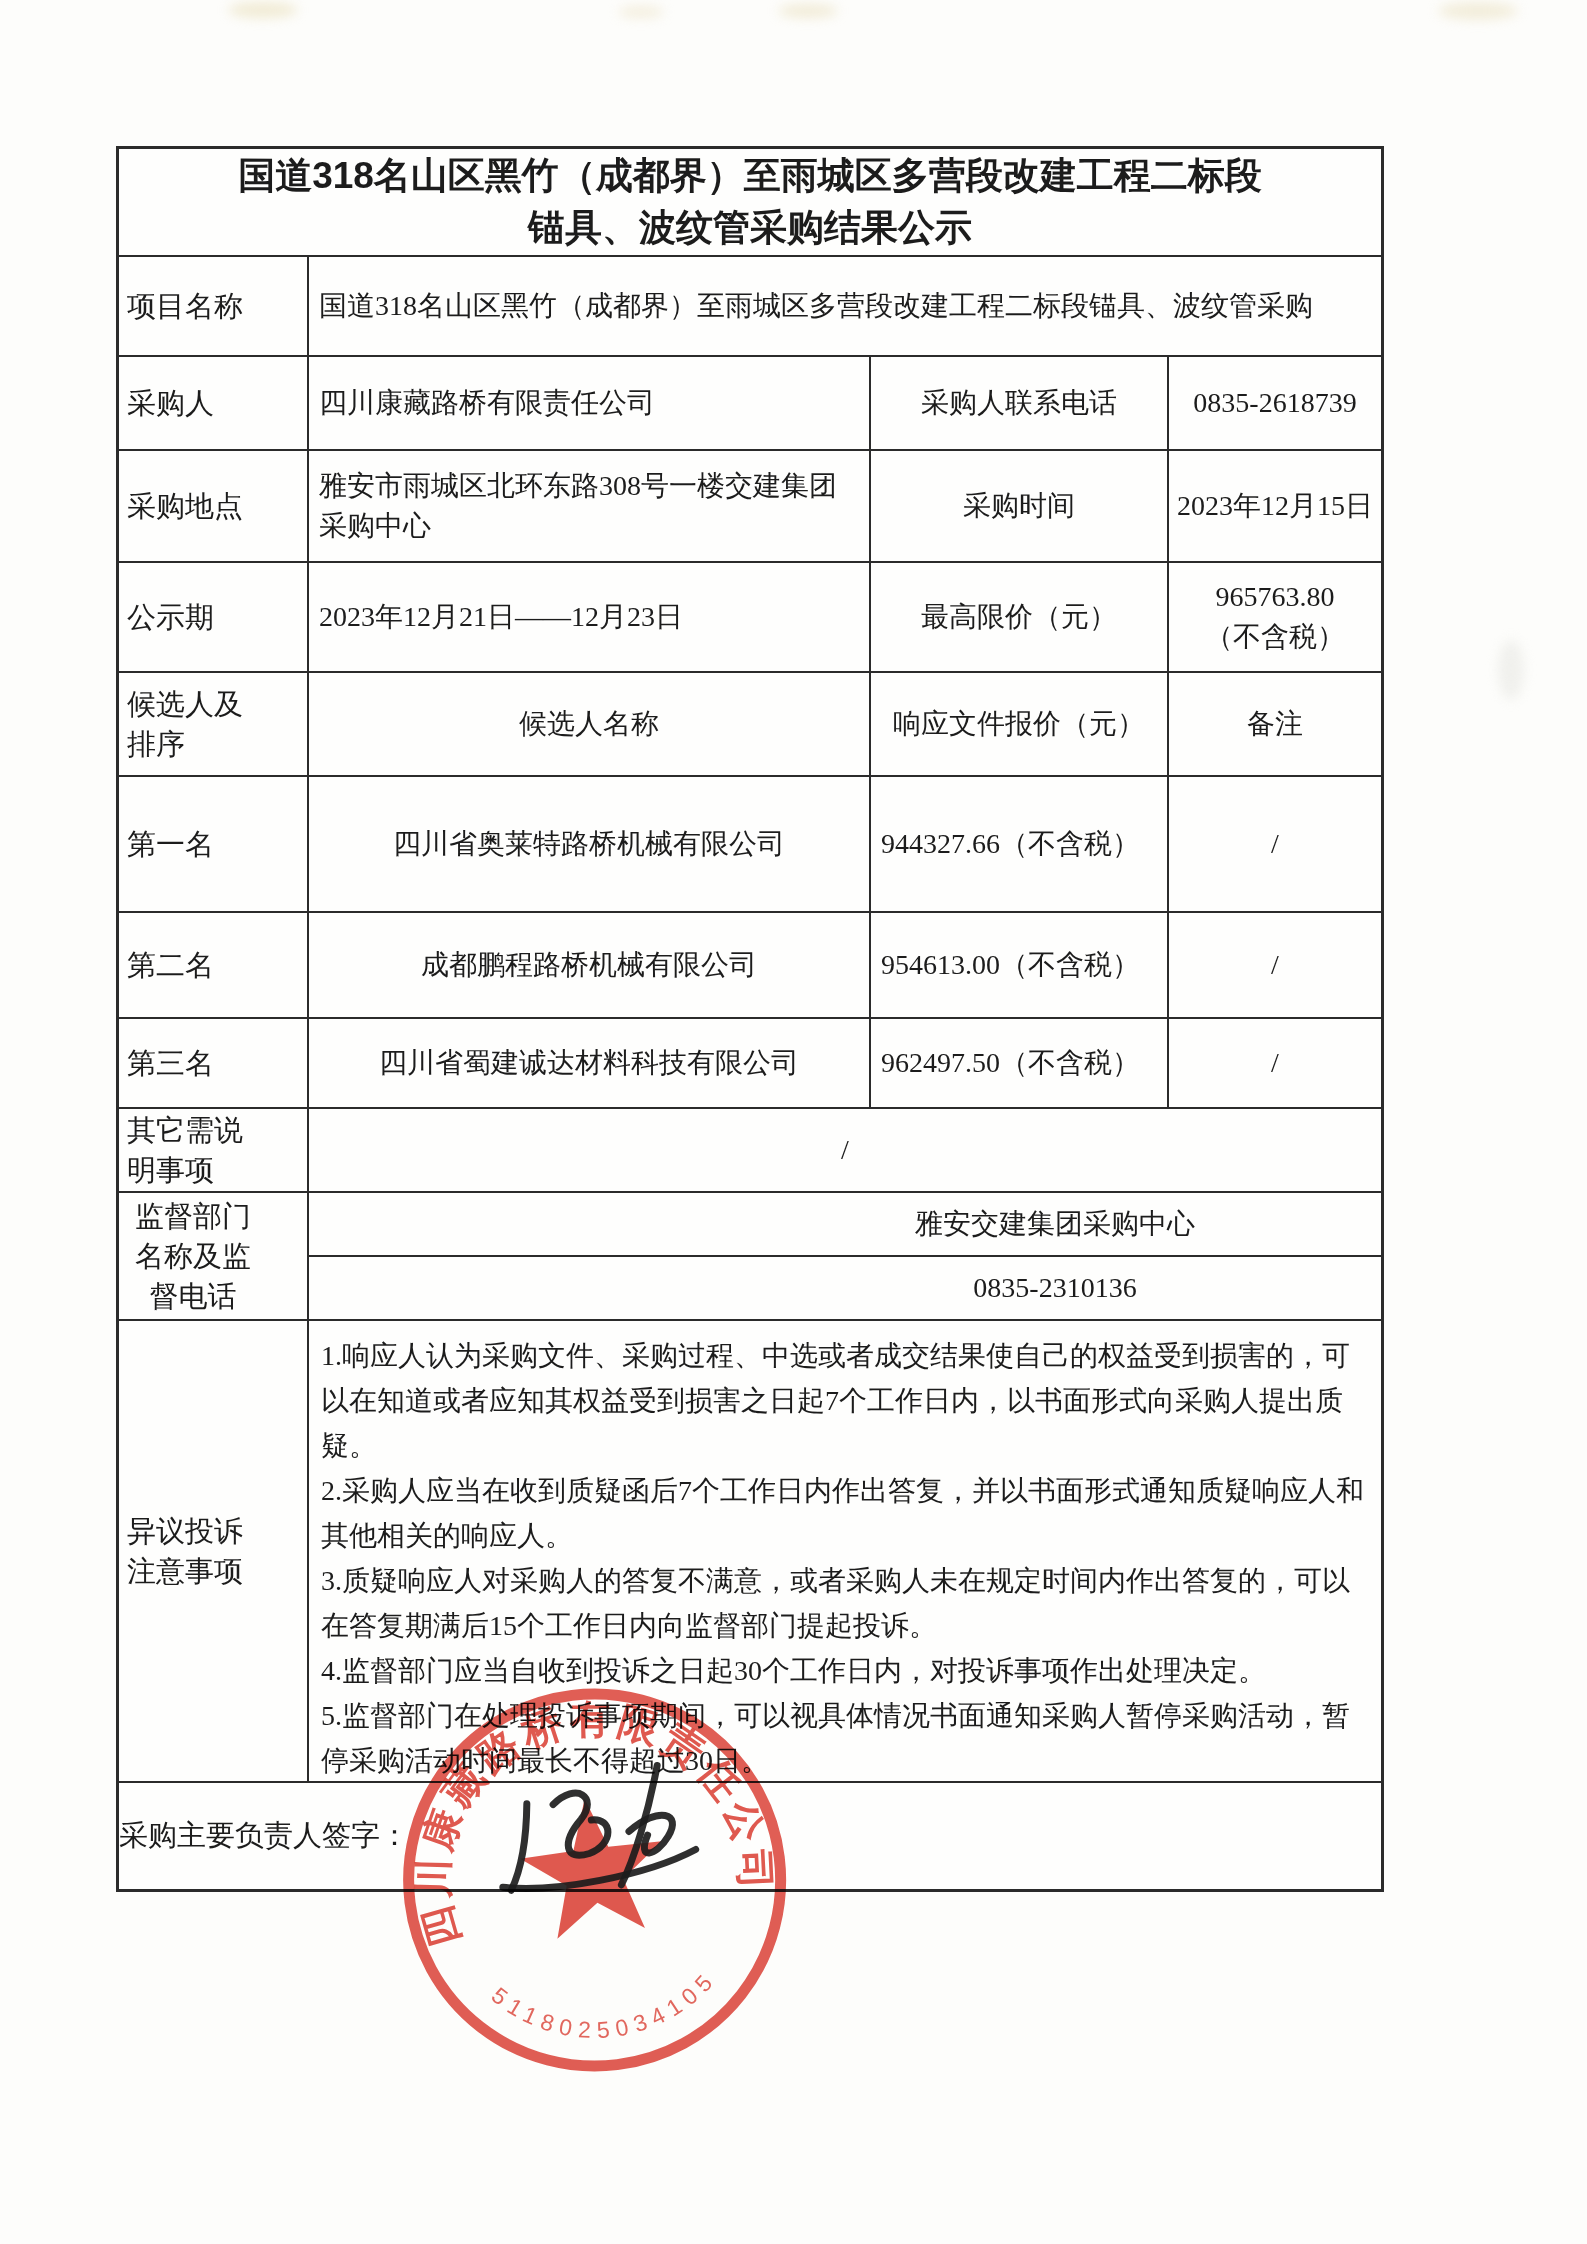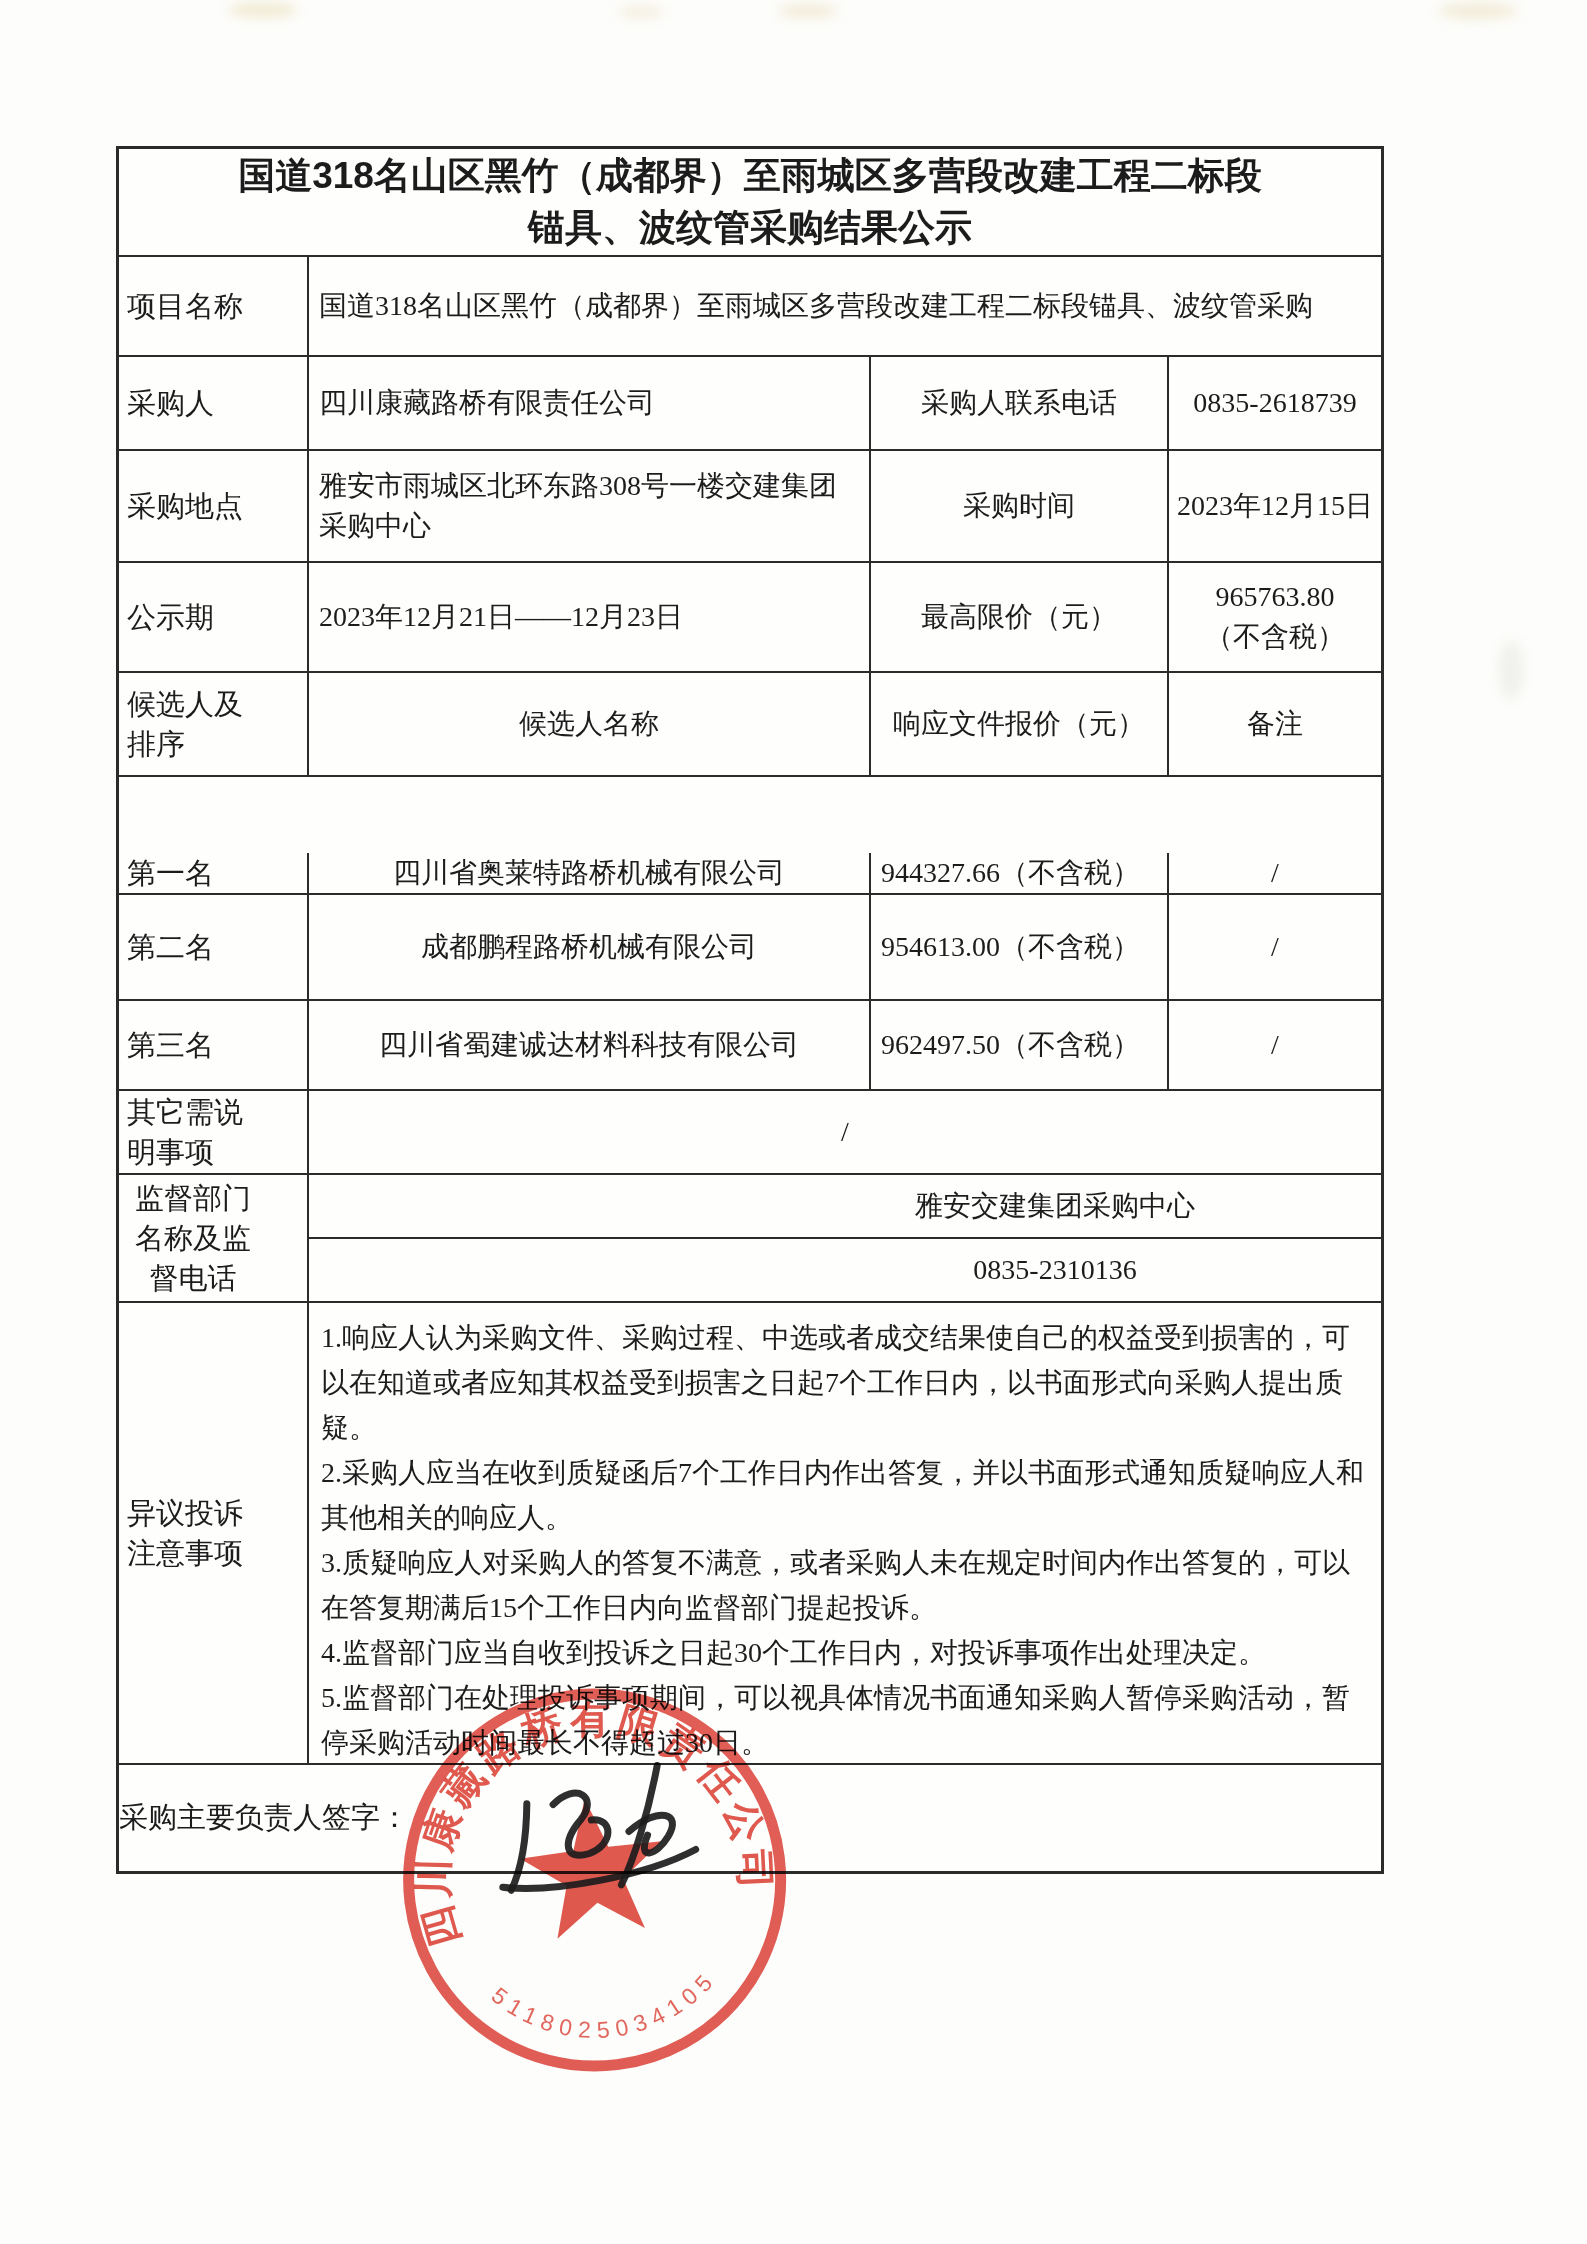--- a/index.html
+++ b/index.html
@@ -106,21 +106,21 @@
 
   <div class="row" style="height:104px;">
     <div class="cell c1 label">
         <span>候选人及排序</span>
       </div>
     <div class="cell c2 value center">候选人名称</div>
     <div class="cell c3 value center">响应文件报价（元）</div>
     <div class="cell c4 value center">备注</div>
   </div>
 
-  <div class="row" style="height:118px;align-items:flex-end;">
+  <div class="row" style="height:136px;">
     <div class="cell c1 label">
         <span>第一名</span>
       </div>
     <div class="cell c2 value center">四川省奥莱特路桥机械有限公司</div>
     <div class="cell c3 value padl" style="padding-right:0;">944327.66（不含税）</div>
     <div class="cell c4 value center">/</div>
   </div>
 
   <div class="row" style="height:106px;">
     <div class="cell c1 label">

